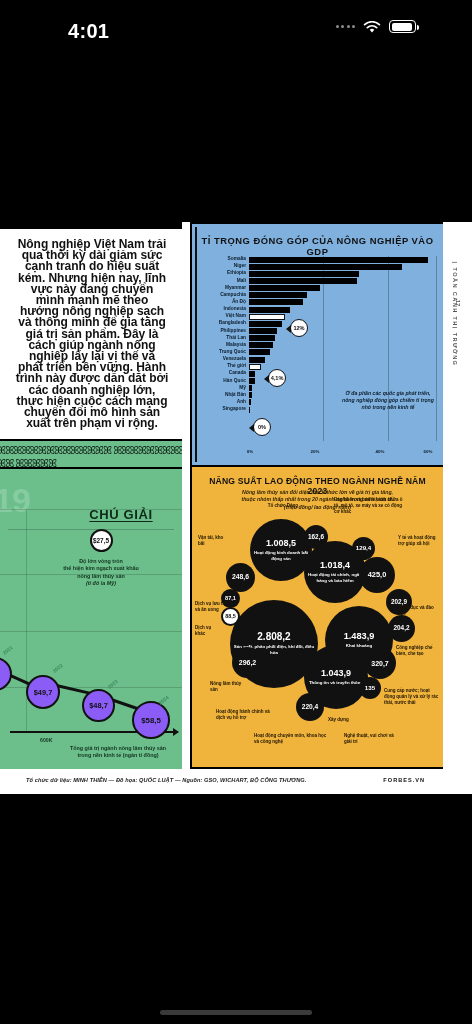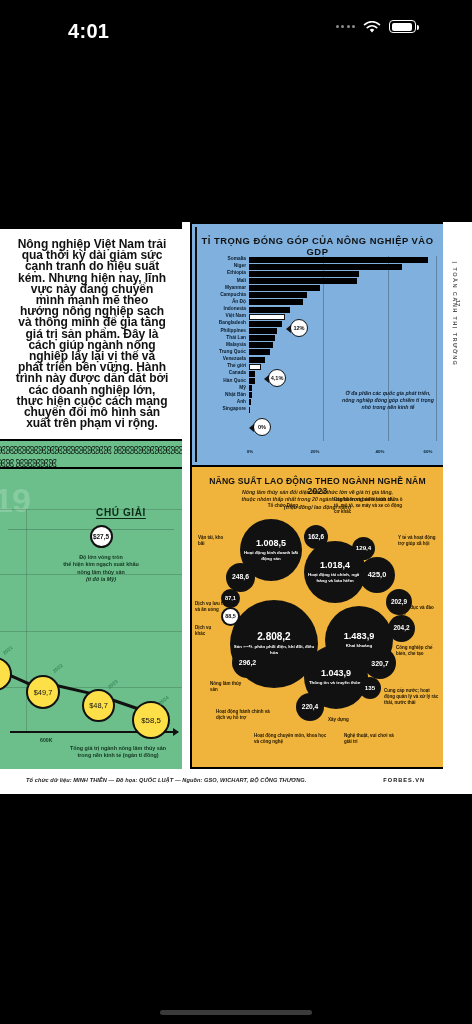--- a/index.html
+++ b/index.html
@@ -34,29 +34,29 @@
           text-align:center; font-weight:700; letter-spacing:-0.05px; width:182px;}
   .band-green{ width:182px; height:47px; background:#6cbf8b; border-top:2px solid #000; border-bottom:2px solid #000; position:relative; overflow:hidden;}
   .crops{ position:absolute; left:-3px; top:3px; width:190px; font-size:11px; line-height:13px; color:#000; letter-spacing:-1px; word-break:break-all;}
   .band-blue{ width:182px; height:52px; background:#7fb0de; border-bottom:2px solid #000; position:relative; overflow:hidden;}
   .band-blue .hline{ position:absolute; left:0; right:0; height:2px; background:#111; }
   .cow{ position:absolute; }
   .chart-green{ position:absolute; left:0; top:245px; width:182px; height:302px; background:#6cbf8b; border-top:2px solid #000; overflow:hidden;}
   .ghost-year{ position:absolute; left:-6px; top:12px; font-size:34px; font-weight:800; color:#86ccA0; letter-spacing:-1px;}
   .gline{ position:absolute; background:rgba(0,0,0,.16); }
   .legend{ position:absolute; left:26px; top:38px; width:150px; text-align:center;}
-  .legend-title{ font-size:10px; font-weight:800; letter-spacing:.6px; color:#0d2a18; text-decoration:underline; text-underline-offset:2px;margin-left:40px;}
+  .legend-title{ font-size:13px; font-weight:800; letter-spacing:.6px; color:#0d2a18; text-decoration:underline; text-underline-offset:2px;margin-left:40px;}
   .legend-bub{ margin:7px auto 0; width:23px;height:23px;border-radius:50%; background:#fff;border:2.2px solid #111;
                display:flex;align-items:center;justify-content:center;font-size:6.4px;font-weight:800;color:#111;}
   .legend-rule{ position:absolute; left:8px; right:8px; top:60px; height:1px; background:rgba(0,0,0,.2); z-index:0;}
   .legend-desc{ margin-top:6px; font-size:5.4px; line-height:7.4px; font-weight:700; color:#12341f;}
   .legend-desc em{ font-style:italic; font-weight:600; }
 
-  .bub{ position:absolute; border-radius:50%; background:#fde047; border:2.4px solid #111;
-        display:flex;align-items:center;justify-content:center; font-weight:400; color:#111; z-index:3;}
+  .bub{ position:absolute; border-radius:50%; background:#8b5cf6; border:2.4px solid #111;
+        display:flex;align-items:center;justify-content:center; font-weight:700; color:#111; z-index:3;}
   .yr{ position:absolute; font-size:5px; font-weight:800; color:#3f8a5e; transform:rotate(-38deg); z-index:4;}
   .trend{ position:absolute; height:3.4px; background:#111; z-index:2; transform-origin:0 50%;}
   .axis-x{ position:absolute; left:10px; right:4px; bottom:36px; height:1.6px; background:#111; z-index:1;}
   .axis-x:after{content:"";position:absolute;right:-1px;top:-3px;border-left:6px solid #111;border-top:4px solid transparent;border-bottom:4px solid transparent;}
   .tick600{ position:absolute; left:40px; bottom:26px; font-size:5.2px; font-weight:700; color:#143a22;}
   .xlab{ position:absolute; right:4px; bottom:10px; width:120px; text-align:center; font-size:5.4px; line-height:7.2px; font-weight:700; color:#12341f;}
 
   
   .panel-blue{ position:absolute; left:0; top:0; width:253px; height:245px; background:#7fb0de; border:2px solid #000; border-right:0;}
   .panel-blue .ledge{ position:absolute;left:3px; top:3px; bottom:3px; width:2px; background:#111;}
@@ -374,21 +374,21 @@
       <div class="panel-orange">
         <div class="otitle">NĂNG SUẤT LAO ĐỘNG THEO NGÀNH NGHỀ NĂM 2023</div>
         <div class="osub">
           <div>Nông lâm thủy sản đối diện thách thức lớn về giá trị gia tăng,</div>
           <div>thuộc nhóm thấp nhất trong 20 ngành nghề trong nền kinh tế.</div>
           <div>(triệu đồng/ lao động/ năm)</div>
         </div>
 
         <div class="bubbles">
 
-          <div class="bb" style="left:48px;top:14px;width:62px;height:62px;">
+          <div class="bb" style="left:58px;top:14px;width:62px;height:62px;">
             <span class="v" style="font-size:9px;">1.008,5</span>
             <span class="lbl">Hoạt động kinh doanh bất động sản</span>
           </div>
 
           <div class="bb" style="left:112px;top:20px;width:24px;height:24px;">
             <span class="v" style="font-size:6.4px;">162,6</span>
           </div>
 
           <div class="bb" style="left:112px;top:36px;width:62px;height:62px;">
             <span class="v" style="font-size:9px;">1.018,4</span>

